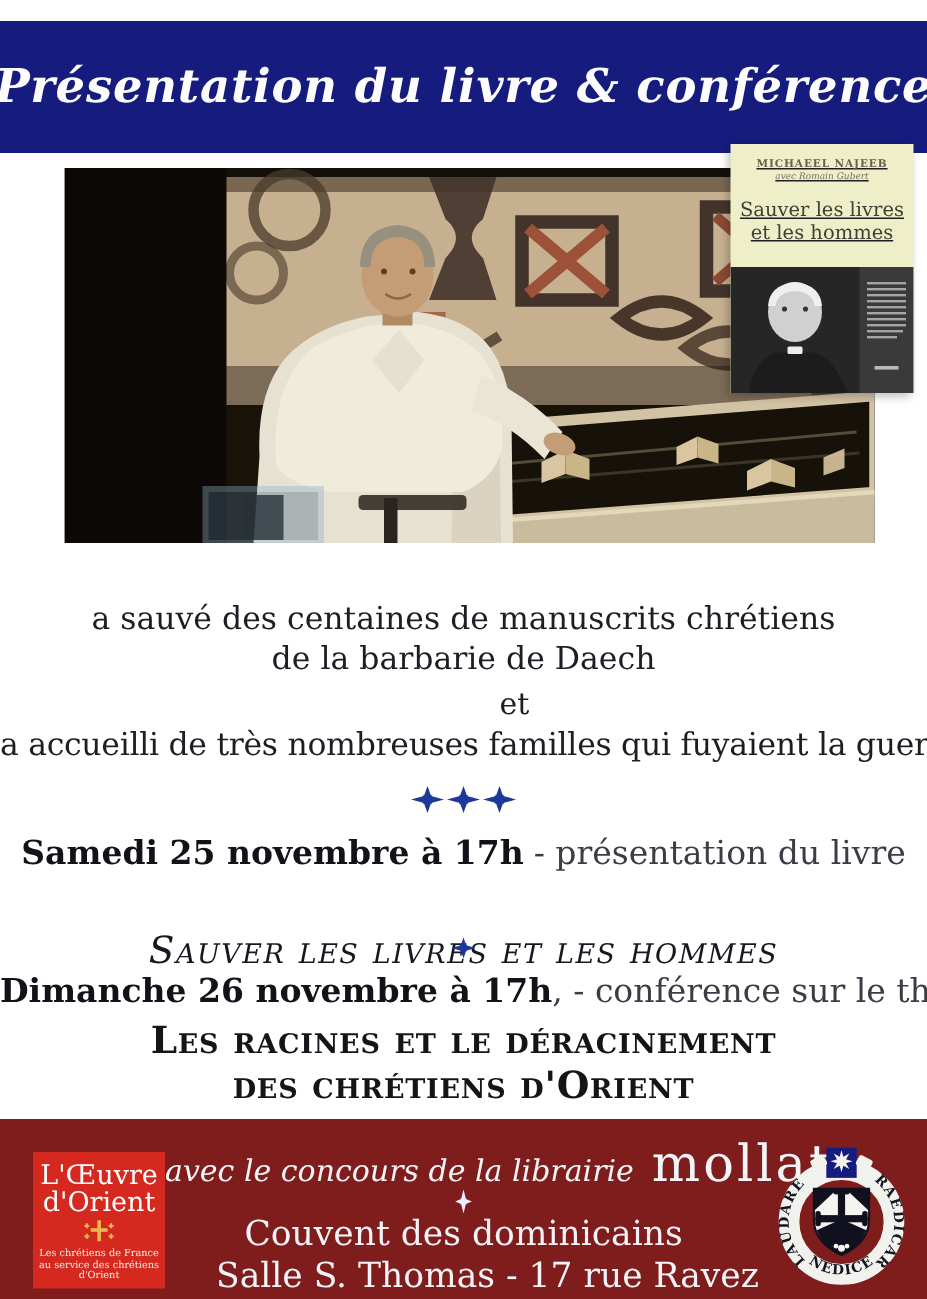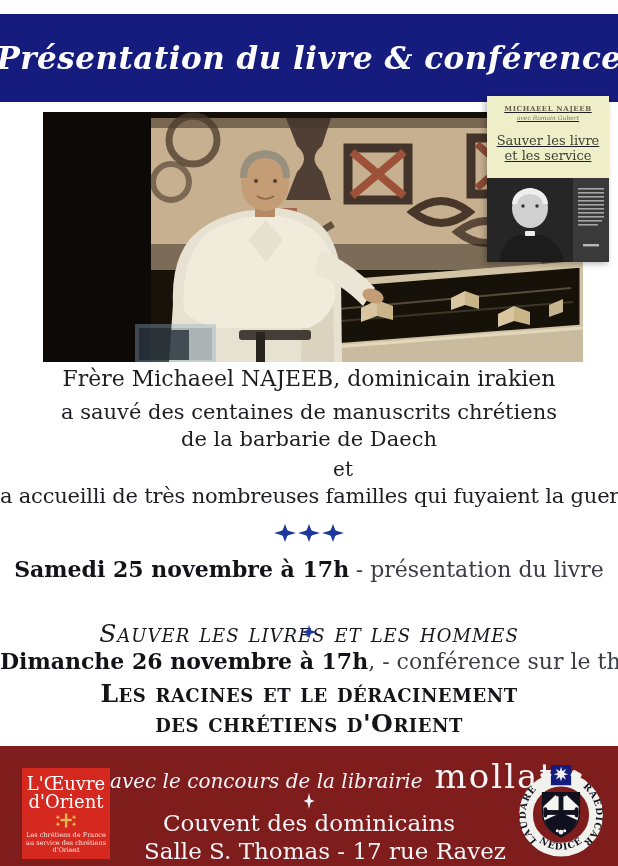--- a/index.html
+++ b/index.html
@@ -136,22 +136,22 @@
       <rect x="120" y="218" width="26" height="30" fill="#14100c" opacity="0.8"></rect>
       <rect x="94" y="214" width="77" height="36" fill="#4c6a85" opacity="0.38" stroke="#8fb0c9" stroke-width="4"></rect>
     </g>
   </svg>
 
   <div class="cover">
     <div class="cover-top">
       <div class="cover-author">MICHAEEL NAJEEB</div>
       <div class="cover-coauthor">avec Romain Gubert</div>
       <div class="cover-title">
-        <div>Sauver les livre</div>
-        <div>et les service</div>
+        <div>Sauver les livres</div>
+        <div>et les hommes</div>
       </div>
     </div>
     <div class="cover-photo">
       <svg viewBox="0 0 122 84" width="122" height="84" xmlns="http://www.w3.org/2000/svg">
         <rect width="122" height="84" fill="#262626"></rect>
         <rect x="86" width="36" height="84" fill="#3a3a3a"></rect>
         <g fill="#c9c9c9" opacity="0.75">
           <rect x="91" y="10" width="26" height="1.6"></rect>
             <rect x="91" y="14" width="26" height="1.6"></rect>
           <rect x="91" y="18" width="26" height="1.6"></rect>
@@ -168,21 +168,20 @@
         <path d="M25,26 Q26,12 43,10 Q60,12 61,26 L56,26 Q55,17 43,16 Q31,17 30,26 Z" fill="#efefef"></path>
         <circle cx="36" cy="28" r="1.7" fill="#333333"></circle>
         <circle cx="50" cy="28" r="1.7" fill="#333333"></circle>
         <path d="M34,37 Q43,45 52,37 Q48,41 43,41 Q38,41 34,37 Z" fill="#f2f2f2"></path>
         <path d="M12,84 Q16,62 30,57 L56,57 Q70,62 78,84 Z" fill="#1c1c1c"></path>
         <rect x="38" y="53" width="10" height="5" rx="1" fill="#ededed"></rect>
       </svg>
     </div>
   </div>
 
-  <div class="cl i1">Frère Michaeel NAJEEB, dominicain irakien</div>
   <div class="cl i3">de la barbarie de Daech</div>
   <div class="cl i2">a sauvé des centaines de manuscrits chrétiens</div>
   <div class="cl i4">et</div>
   <div class="cl i5">a accueilli de très nombreuses familles qui fuyaient la guerre.</div>
 
   <div class="cl stars3">
     <svg width="74" height="22" viewBox="-37 -11 74 22" xmlns="http://www.w3.org/2000/svg">
       <g fill="#1e379b">
         <g transform="translate(-24,0)">
           <path d="M0,-9 L2.4,-2.4 L11,0 L2.4,2.4 L0,9 L-2.4,2.4 L-11,0 L-2.4,-2.4 Z"></path>

